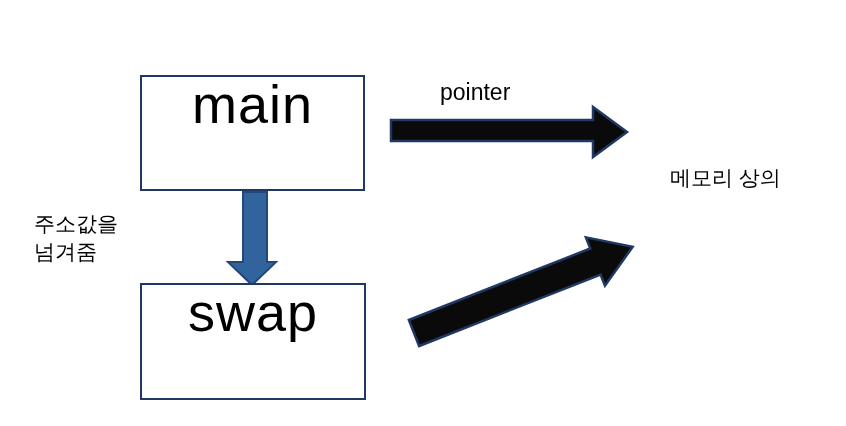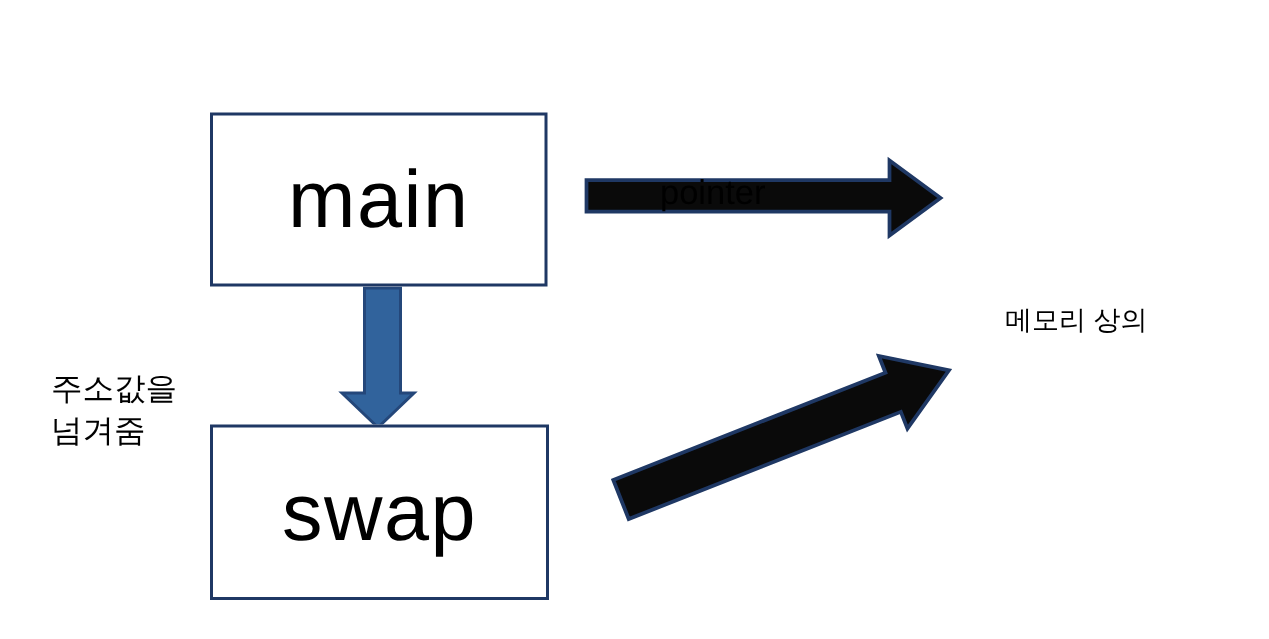--- a/index.html
+++ b/index.html
@@ -13,21 +13,21 @@
     width: 846px;
     height: 426px;
     background: #ffffff;
     overflow: hidden;
   }
   .func-box {
     position: absolute;
     background: #ffffff;
     border: 2px solid #1F3864;
     display: flex;
-    align-items: center;
+    align-items: flex-start;
     justify-content: center;
     box-sizing: border-box;
   }
   .func-box .box-label {
     font-size: 54px;
     color: #000000;
     letter-spacing: 1px;
     line-height: 1;
   }
   #main-box  { left: 140px; top: 75px;  width: 225px; height: 116px; }
@@ -37,37 +37,36 @@
     position: absolute;
     left: 0;
     top: 0;
     width: 846px;
     height: 426px;
   }
 
   .label {
     position: absolute;
     color: #000000;
-    margin-top: 36px;
   }
   #pointer-label {
     left: 440px;
     top: 79px;
     font-size: 23px;
   }
   #pass-address-label {
     left: 34px;
     top: 210px;
     font-size: 21px;
     line-height: 28px;
   }
   #memory-note {
     left: 670px;
     top: 161px;
-    font-size: 18px;
+    font-size: 21px;
     line-height: 33px;
   }
 </style>
 </head>
 <body>
 
 <div class="canvas">
 
   <svg class="arrow-layer" viewBox="0 0 846 426" xmlns="http://www.w3.org/2000/svg">
 

